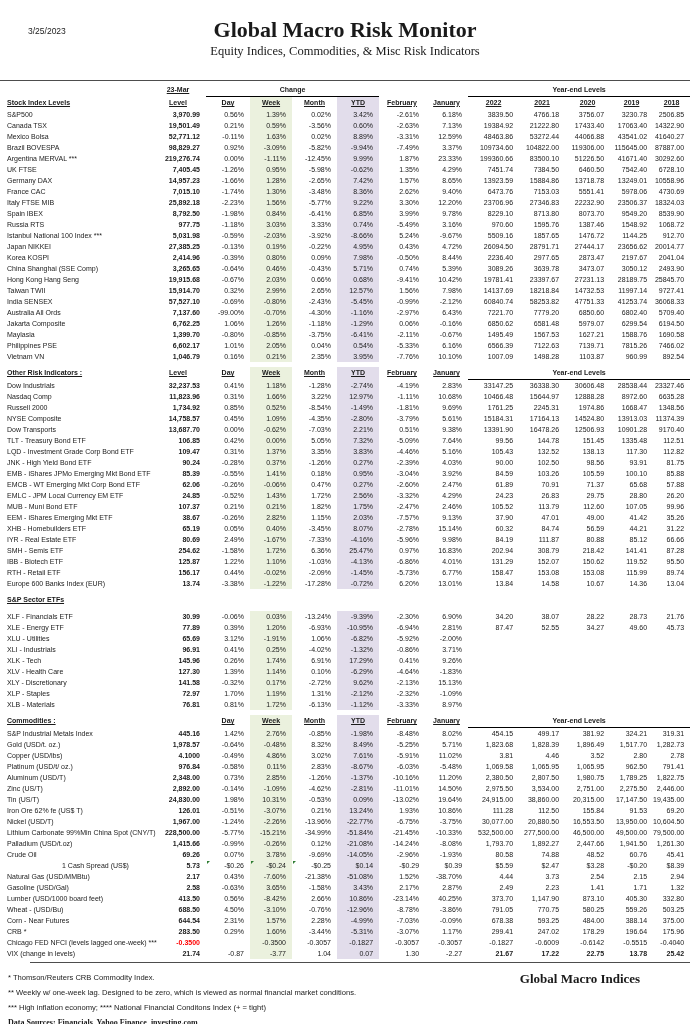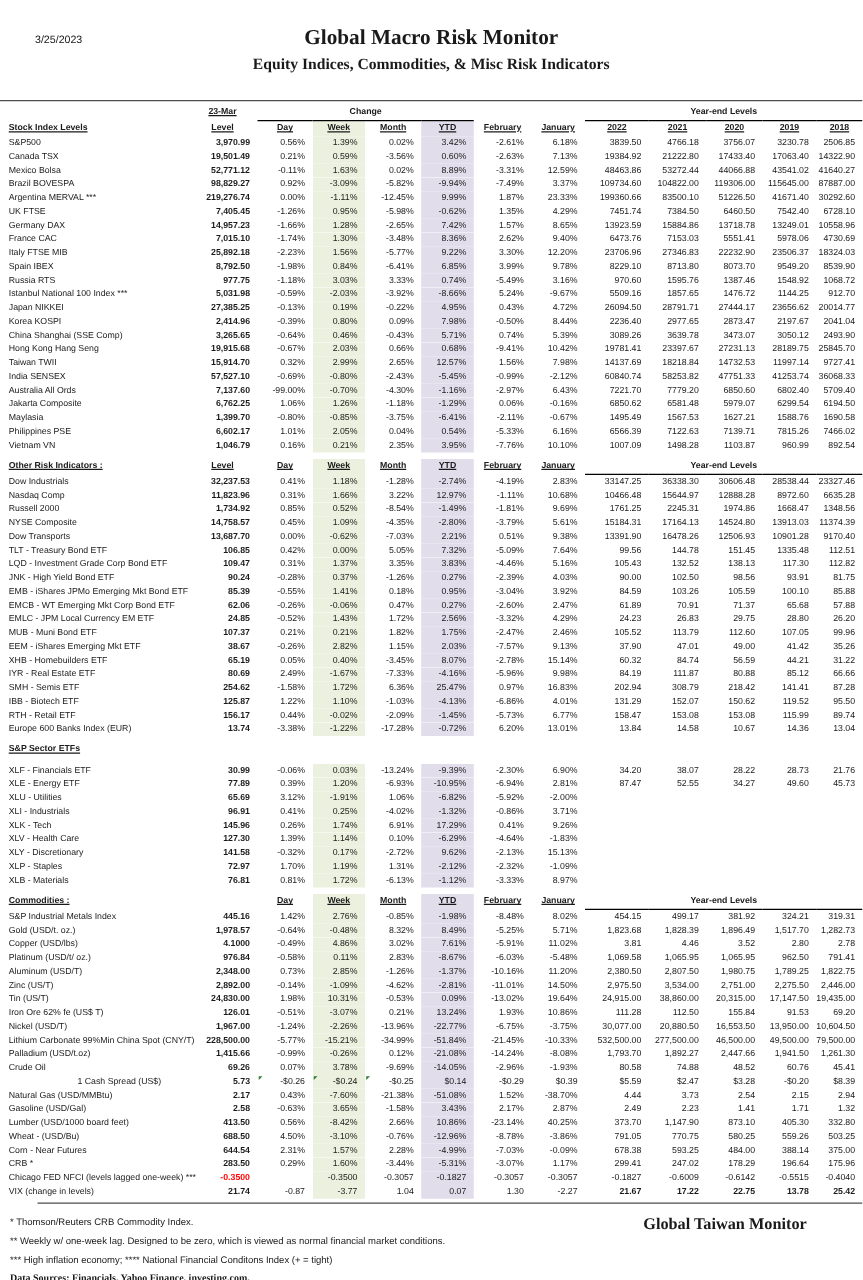--- a/index.html
+++ b/index.html
@@ -2,22 +2,22 @@
 <html><head>
 <meta charset="utf-8">
 <style>
   html,body{margin:0;padding:0;background:#ffffff;}
   body{width:690px;height:1024px;overflow:hidden;font-family:"Liberation Sans",sans-serif;color:#1a1a1a;}
   .page{position:relative;width:690px;height:1024px;}
 
   
   .header{position:relative;height:62px;padding-top:16px;}
   .date{position:absolute;left:28px;top:26px;font-size:8.5px;}
-  .title{text-align:center;font-family:"Liberation Serif",serif;font-weight:bold;font-size:17px;line-height:20px;margin-top:4px;}
-  .subtitle{text-align:center;font-family:"Liberation Serif",serif;font-weight:bold;font-size:12.5px;line-height:16px;margin-top:3px;}
+  .title{text-align:center;font-family:"Liberation Serif",serif;font-weight:bold;font-size:22px;line-height:20px;margin-top:4px;}
+  .subtitle{text-align:center;font-family:"Liberation Serif",serif;font-weight:normal;font-size:12.5px;line-height:16px;margin-top:3px;}
   .rule{border-top:1.2px solid #4d4d4d;margin:2px 0 3px 0;}
   .bottom-rule{margin:3px 0 4px 30px;}
 
   
   table{table-layout:fixed;width:690px;border-collapse:collapse;font-size:7px;}
   td{height:11px;line-height:11px;padding:0 6px 0 0;text-align:right;white-space:nowrap;position:relative;}
   td.lbl{text-align:left;padding:0 0 0 7px;overflow:visible;}
   td.hdr{text-align:center;padding:0;font-weight:bold;}
   td.hdr span{text-decoration:underline;}
   td.sec{font-weight:bold;text-decoration:underline;}
@@ -1213,16 +1213,16 @@
   <div class="rule bottom-rule"></div>
 
   <div class="footer">
     <div class="footnotes">
       <div class="fn">*     Thomson/Reuters CRB Commodity Index.</div>
       <div class="fn">**   Weekly w/ one-week lag. Designed to be zero, which is viewed as normal financial market conditions.</div>
       <div class="fn">*** High inflation economy;  **** National Financial Conditons Index (+ = tight)</div>
       <div class="datasources">Data Sources:   Financials,   Yahoo Finance, investing.com,</div>
     </div>
     <div class="brand">
-      <div class="b1">Global Taiwan Monitor</div>
+      <div class="b1">Global Macro Indices</div>
     </div>
   </div>
 </div>
 
 </body></html>

